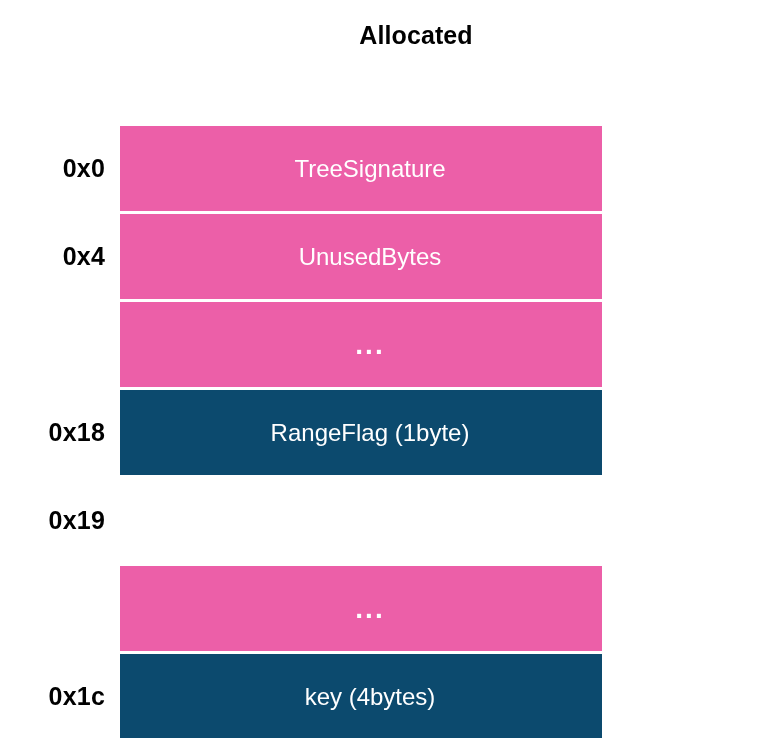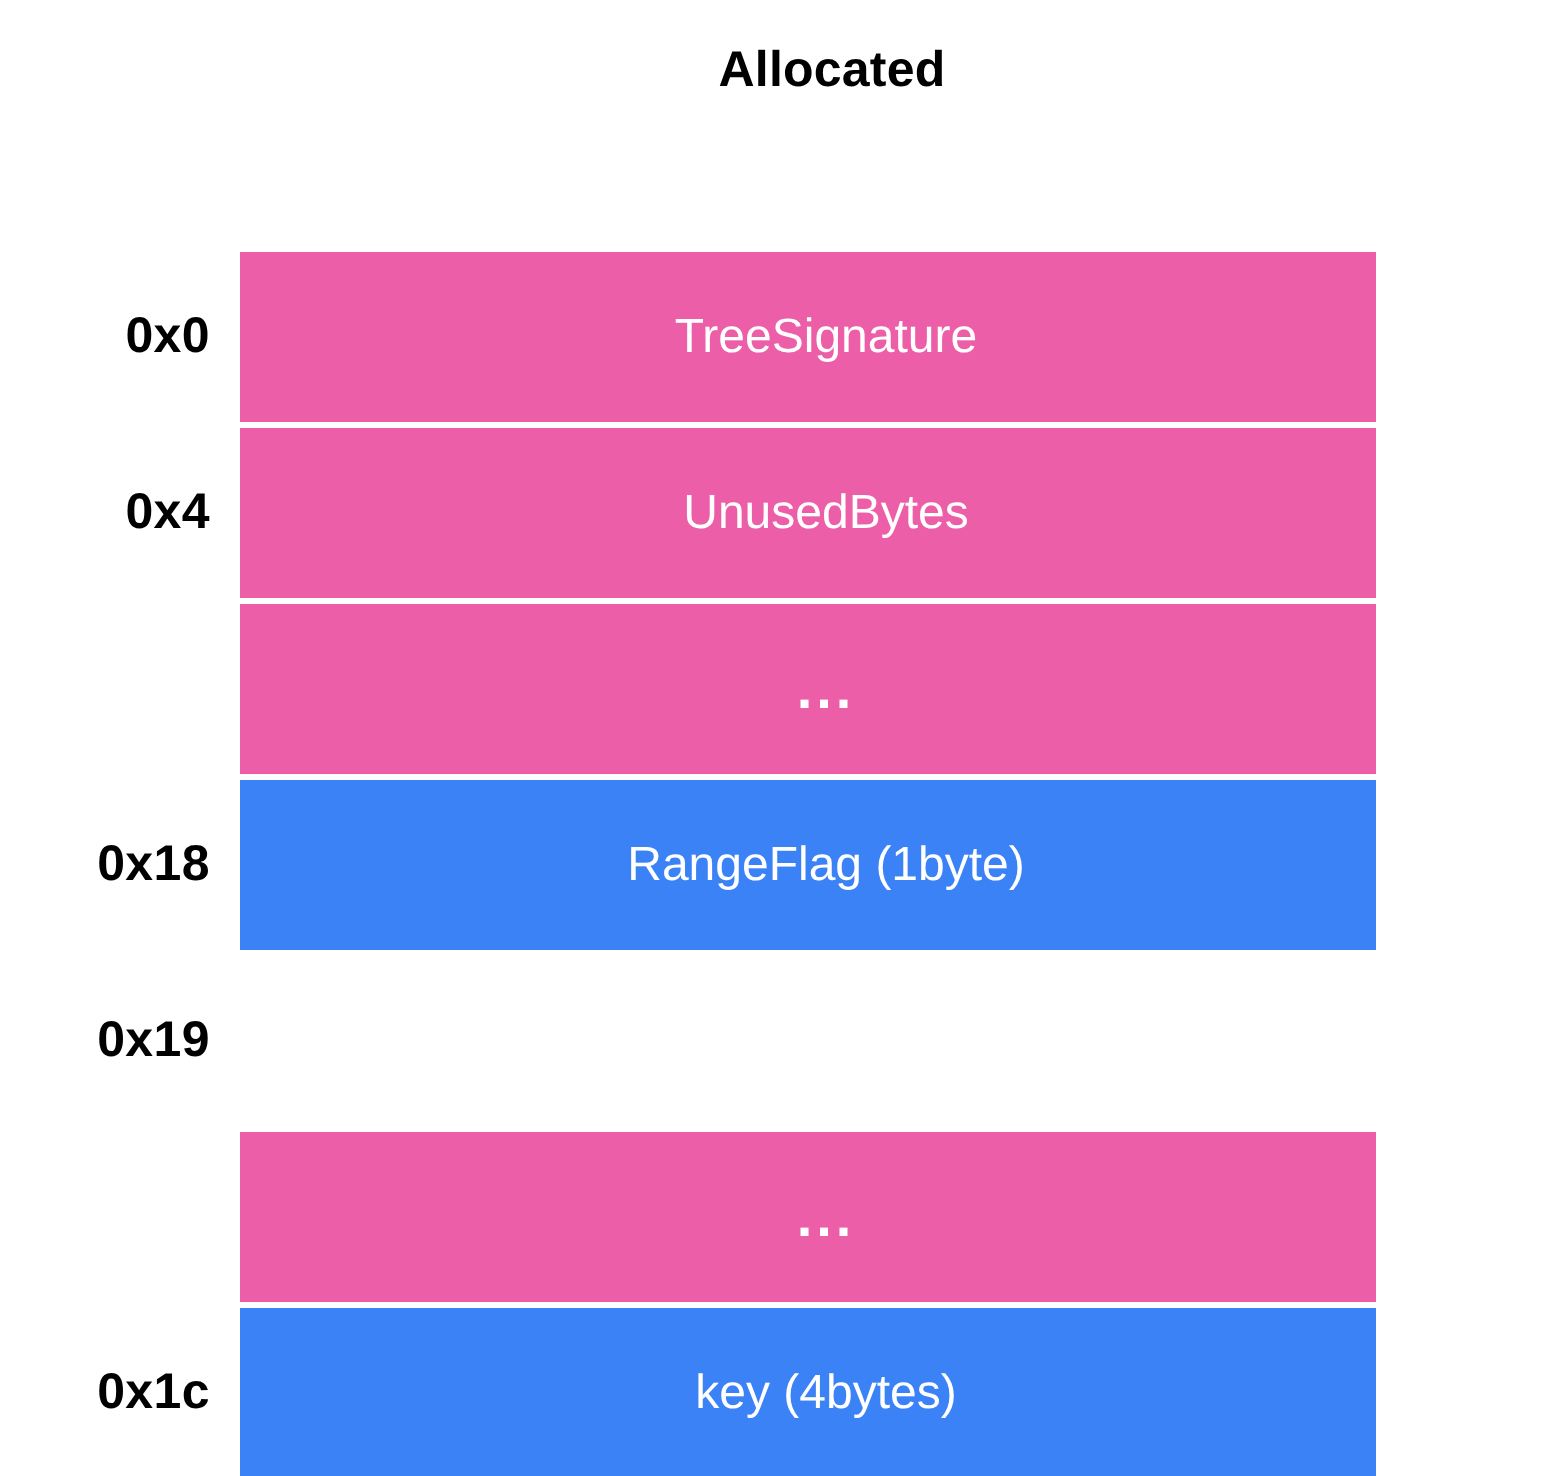--- a/index.html
+++ b/index.html
@@ -59,36 +59,36 @@
     font-weight: bold;
     color: #000000;
     letter-spacing: 0.2px;
     white-space: nowrap;
   }
 
   .field-cell {
     position: absolute;
     left: 120px;
     top: 0px;
-    width: 568px;
+    width: 482px;
     height: 85px;
     display: flex;
     align-items: center;
     justify-content: center;
     color: #ffffff;
     font-size: 24px;
     font-weight: normal;
     line-height: 1;
     white-space: nowrap;
     box-sizing: border-box;
     padding-left: 18px;
   }
 
   .field-cell.pink  { background: #ec5fa8; }
-  .field-cell.green { background: #3b82f6; }
+  .field-cell.green { background: #0c4a6e; }
 
   
   .field-cell.ellipsis {
     font-size: 28px;
     font-weight: bold;
     letter-spacing: 2px;
   }
 </style>
 </head>
 <body>

